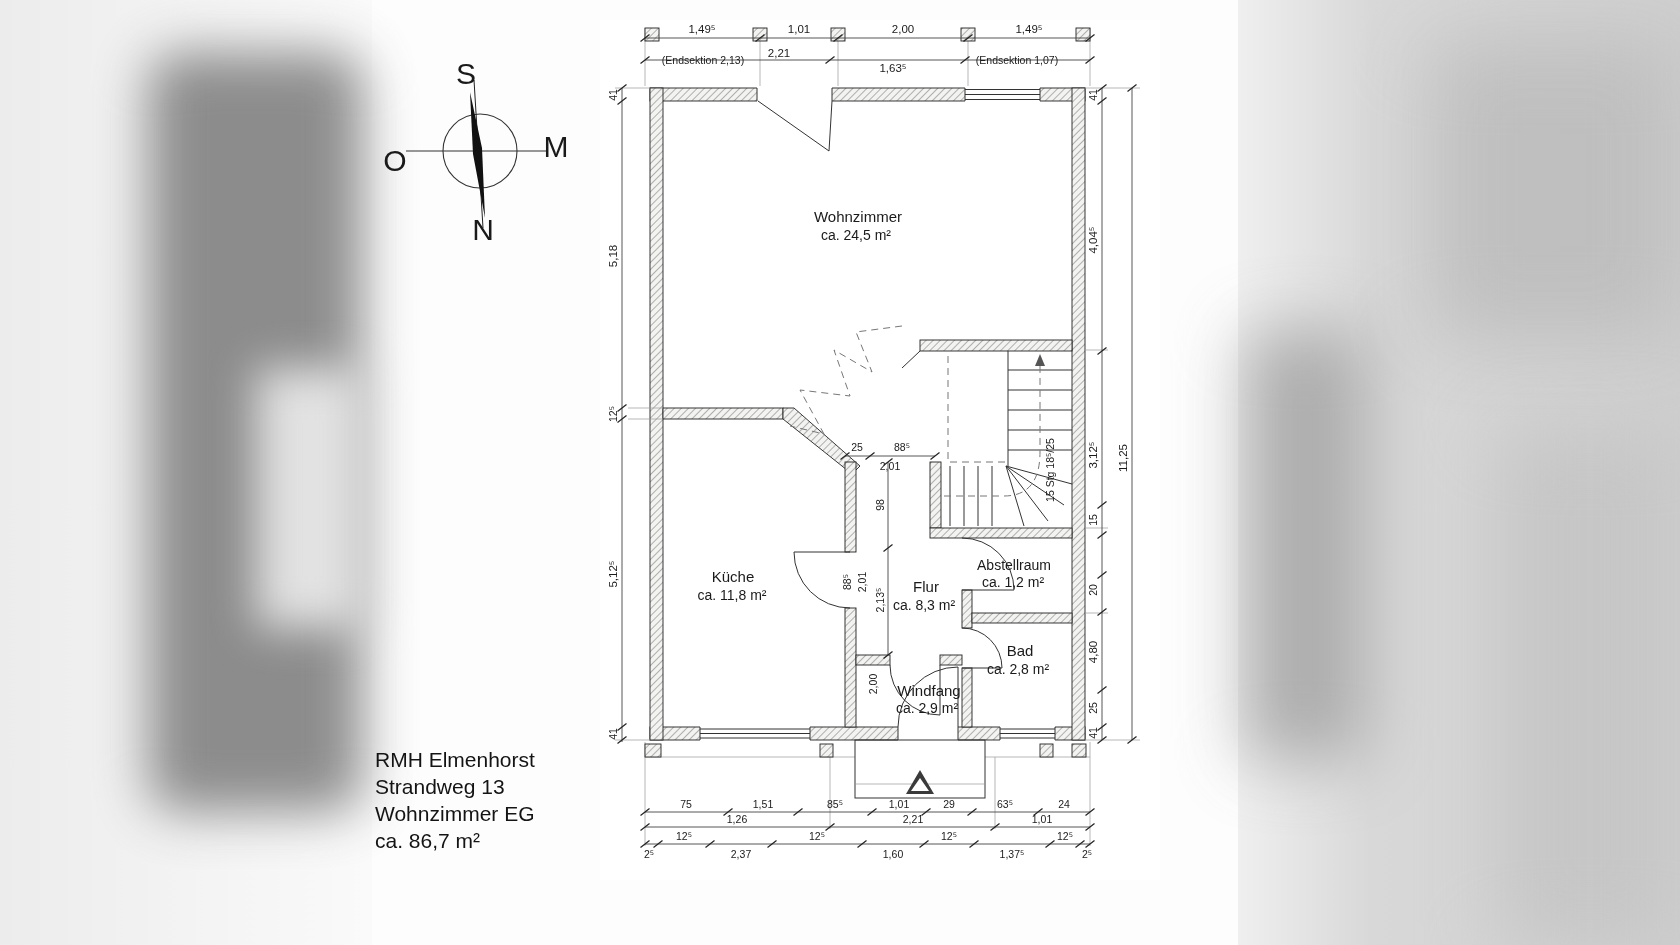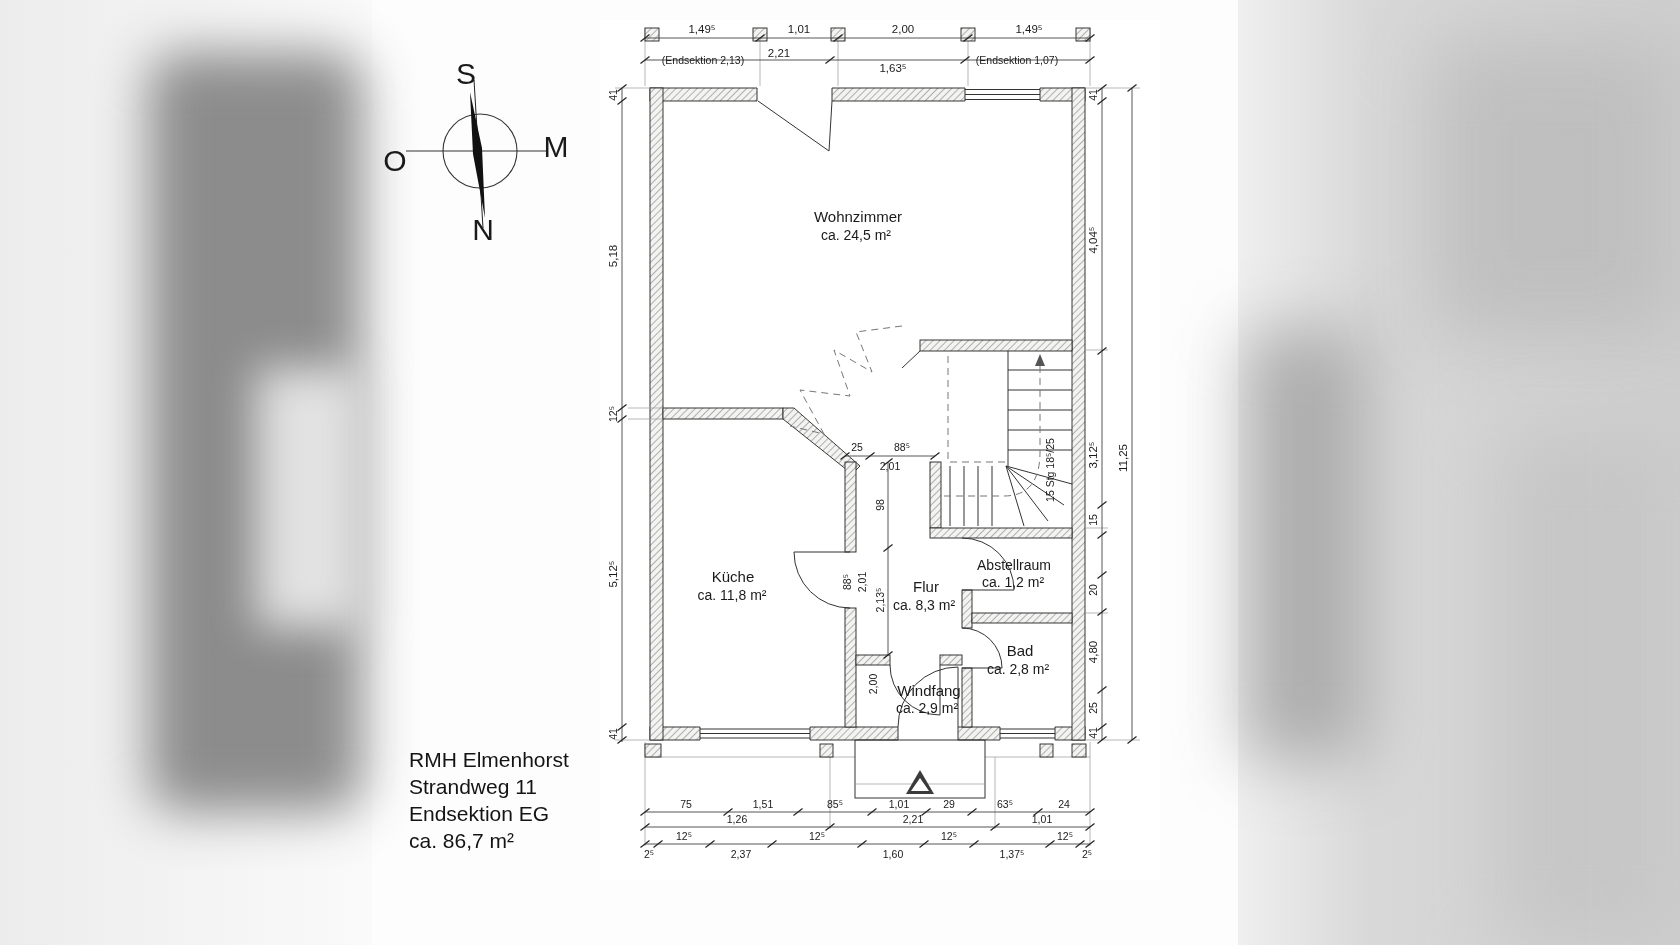--- a/index.html
+++ b/index.html
@@ -19,21 +19,21 @@
   .sym{stroke:#333;stroke-width:1;fill:none;}
   .dimline{stroke:#444;stroke-width:.9;fill:none;}
   .ext{stroke:#999;stroke-width:.7;}
   .dash{stroke:#777;stroke-width:1;fill:none;stroke-dasharray:7 5;}
   text{font-family:"Liberation Sans",sans-serif;fill:#1a1a1a;}
   .dim{font-size:11.5px;}
   .dims{font-size:10.5px;}
   .room{font-size:15px;}
   .roomarea{font-size:14px;}
   .compassL{font-size:30px;}
-  .titleblock{position:absolute;left:409px;top:746px;font-size:21px;line-height:27px;color:#141414;}
+  .titleblock{position:absolute;left:375px;top:746px;font-size:21px;line-height:27px;color:#141414;}
 </style>
 </head>
 <body>
 
 <div class="canvas">
 
   <div class="bg" id="bg-left-base"></div>
   <div class="bg" id="bg-left1"></div>
   <div class="bg" id="bg-left2"></div>
   <div class="bg" id="bg-right-base"></div>
@@ -339,18 +339,18 @@
     <g>
       <rect x="855" y="740" width="130" height="58" class="sym"></rect>
       <line x1="855" y1="784" x2="985" y2="784" class="ext"></line>
       <polygon points="920,770 906,794 934,794" fill="#3a3a3a"></polygon>
       <polygon points="920,778 911,791 929,791" fill="#ffffff"></polygon>
     </g>
   </svg>
 
   <div class="titleblock">
     <div>RMH Elmenhorst</div>
-    <div>Strandweg 11</div>
-    <div>Endsektion EG</div>
+    <div>Strandweg 13</div>
+    <div>Wohnzimmer EG</div>
     <div>ca. 86,7 m²</div>
   </div>
 
 </div>
 
 </body></html>

